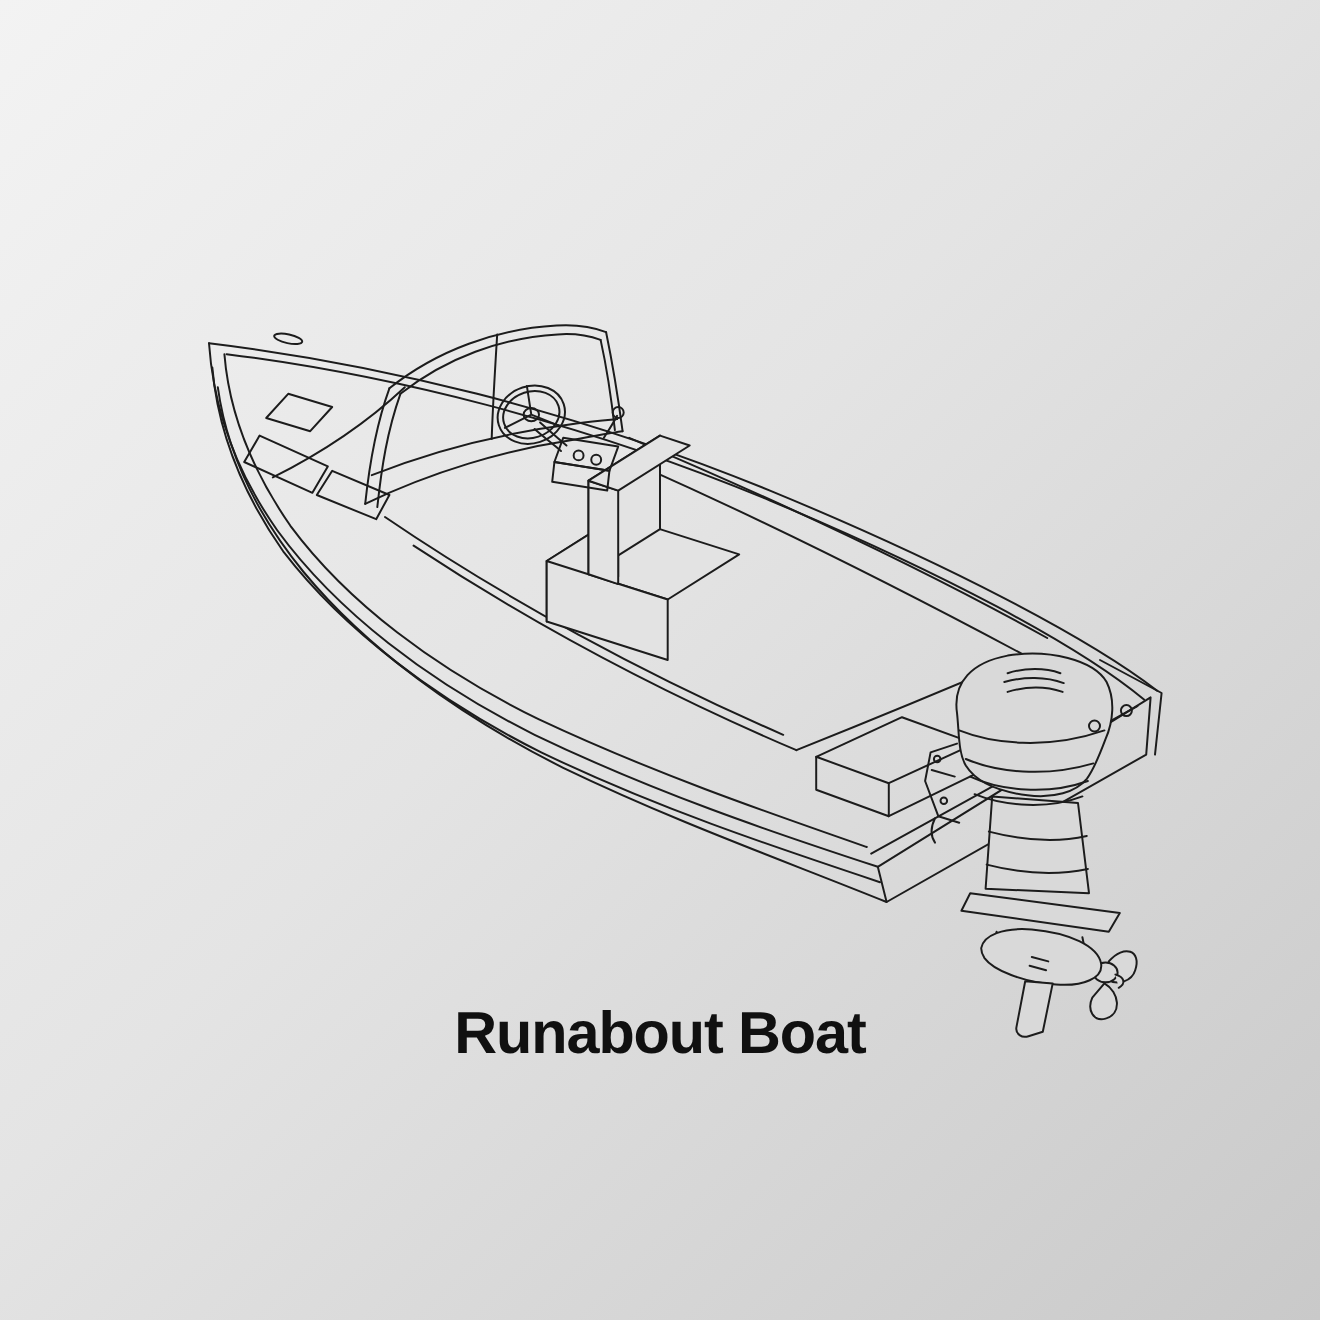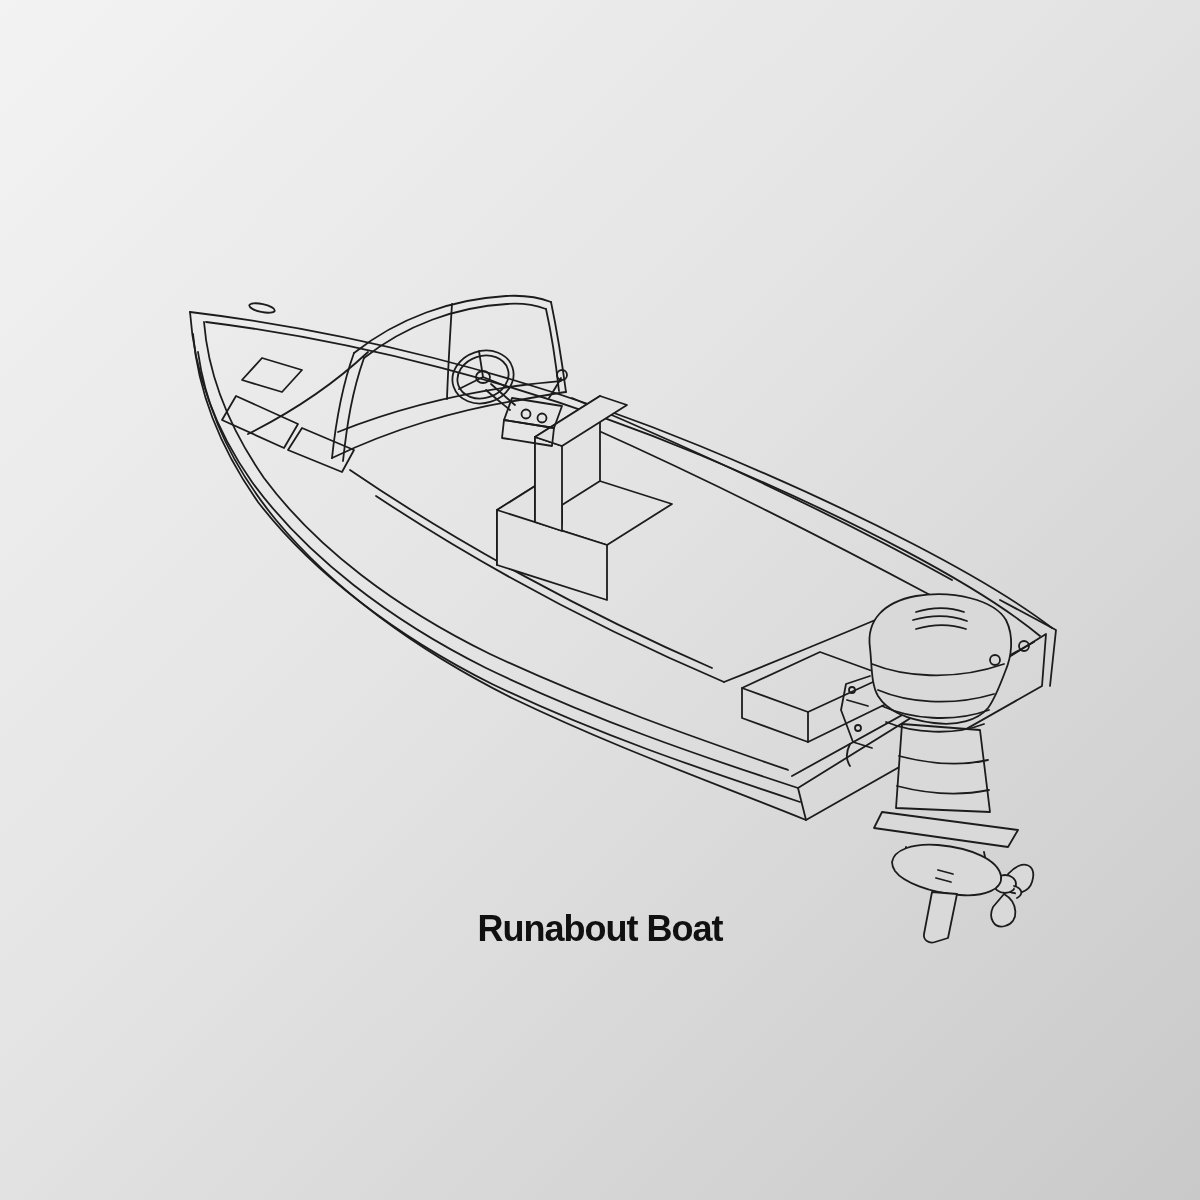--- a/index.html
+++ b/index.html
@@ -10,21 +10,21 @@
   .stage{
     position:relative;width:1200px;height:1200px;
     background:linear-gradient(135deg,#f3f3f3 0%,#e4e4e4 45%,#c9c9c9 100%);
   }
   .drawing{
     position:absolute;left:0;top:0;width:1200px;height:1200px;display:block;
   }
   .caption{
     position:absolute;left:0;top:908px;width:1200px;
     text-align:center;
-    font-size:36px;font-weight:700;letter-spacing:-1px;
+    font-size:54px;font-weight:700;letter-spacing:-1px;
     color:#101010;
     user-select:none;
   }
   figure{margin:0;}
 </style>
 </head>
 <body>
 
 <div class="stage">
   <figure>

